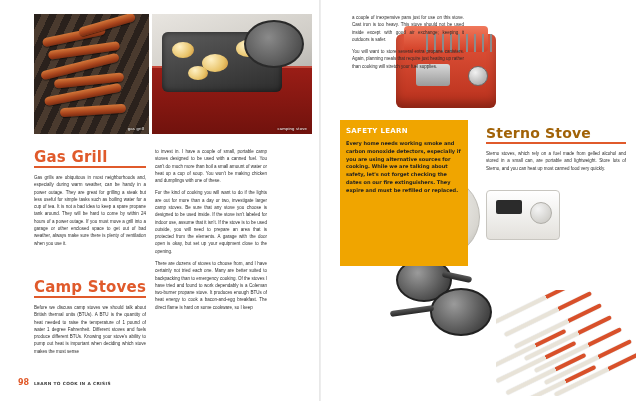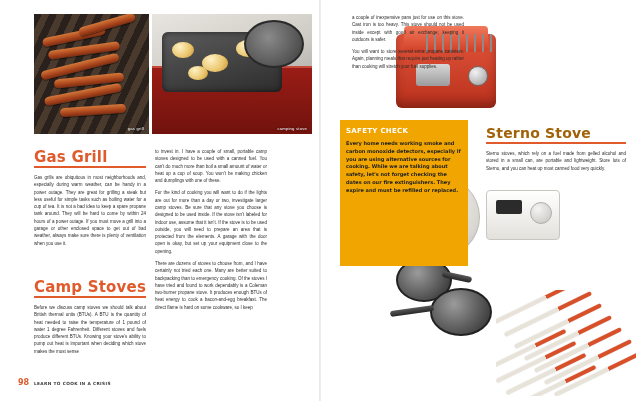--- a/index.html
+++ b/index.html
@@ -370,21 +370,21 @@
     <p style="margin:0 0 5px 0;">For the kind of cooking you will want to do if the lights are out for more than a day or two, investigate larger camp stoves. Be sure that any stove you choose is designed to be used inside. If the stove isn't labeled for indoor use, assume that it isn't. If the stove is to be used outside, you will need to prepare an area that is protected from the elements. A garage with the door open is okay, but set up your equipment close to the opening.</p>
     <p style="margin:0;">There are dozens of stoves to choose from, and I have certainly not tried each one. Many are better suited to backpacking than to emergency cooking. Of the stoves I have tried and found to work dependably is a Coleman two-burner propane stove. It produces enough BTUs of heat energy to cook a bacon-and-egg breakfast. The direct flame is hard on some cookware, so I keep</p>
   </div>
 
   <div class="bodytext" id="col3a">
     <p style="margin:0 0 5px 0;">a couple of inexpensive pans just for use on this stove. Cast iron is too heavy. This stove should not be used inside except with good air exchange; keeping it outdoors is safer.</p>
     <p style="margin:0;">You will want to store several extra propane canisters. Again, planning meals that require just heating up rather than cooking will stretch your fuel supplies.</p>
   </div>
 
   <div id="safety-box">
-    <div id="safety-title">SAFETY CHECK</div>
+    <div id="safety-title">SAFETY LEARN</div>
     <div id="safety-body">Every home needs working smoke and carbon monoxide detectors, especially if you are using alternative sources for cooking. While we are talking about safety, let's not forget checking the dates on our fire extinguishers. They expire and must be refilled or replaced.</div>
   </div>
 
   <h2 class="headline" id="h-sterno" style="margin:0;">Sterno Stove</h2>
   <div class="rule" id="rule-sterno"></div>
   <p class="bodytext" id="col-sterno" style="margin:0;">Sterno stoves, which rely on a fuel made from gelled alcohol and stored in a small can, are portable and lightweight. Store lots of Sterno, and you can heat up most canned food very quickly.</p>
 
   <div id="footer-folio">98</div>
   <div id="footer-title">LEARN TO COOK IN A CRISIS</div>
 

